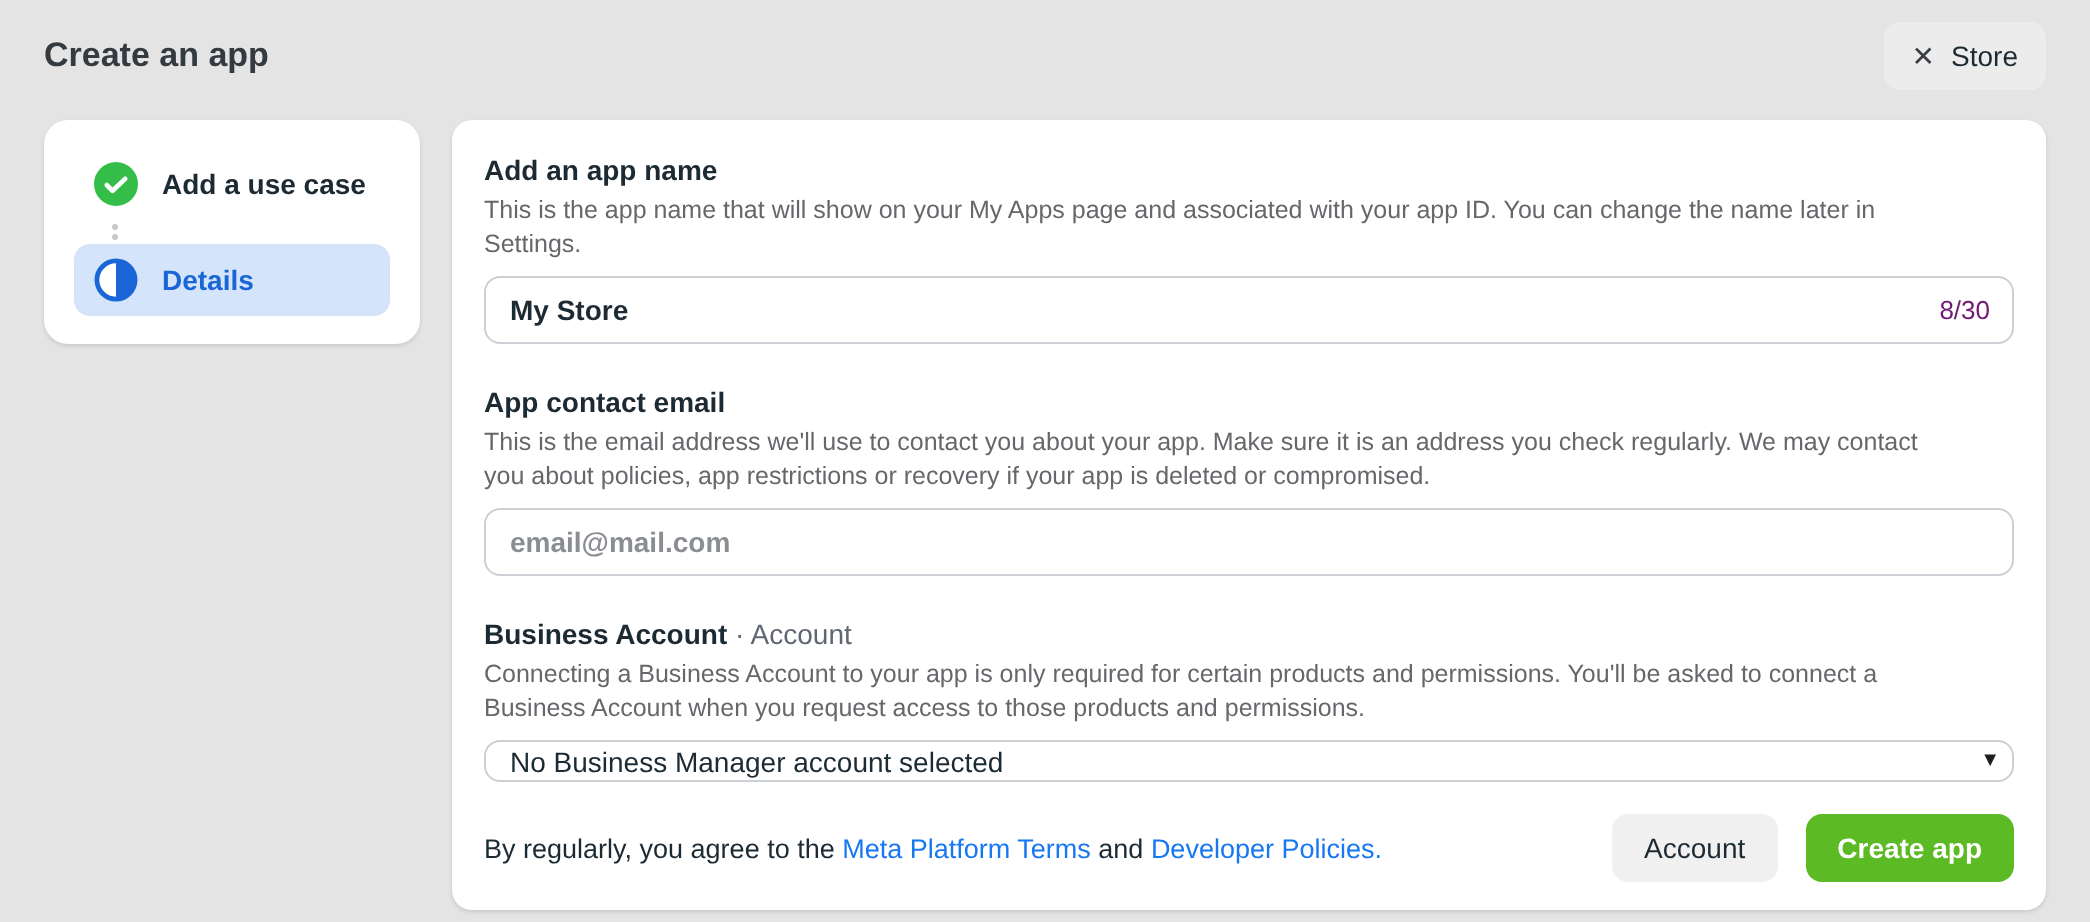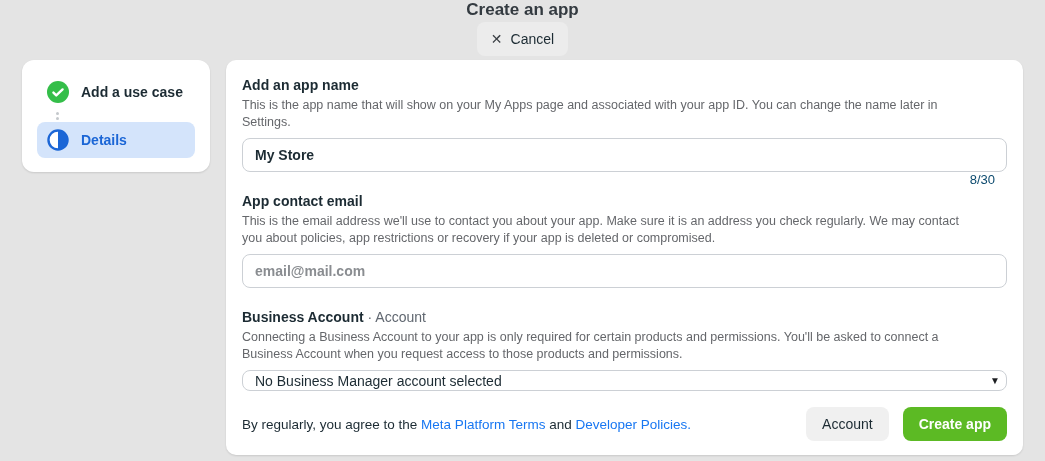--- a/index.html
+++ b/index.html
@@ -9,21 +9,20 @@
     font-family:"Liberation Sans","DejaVu Sans",sans-serif;
     color:#1c2b33;
     overflow:hidden;
   }
 
   
   .topbar {
     height:56px;
     display:flex; align-items:center; justify-content:space-between;
     padding:0 22px;
-    flex-direction:column;
   }
   .page-title { font-size:17px; font-weight:700; color:#333a40; }
   .btn {
     display:inline-flex; align-items:center; gap:8px;
     border:none; border-radius:8px; cursor:pointer;
     font-family:inherit; font-size:14px; line-height:1;
     padding:10px 14px; color:#1c2b33;
   }
   .btn-cancel { background:#ececec; }
   .btn-cancel .x-glyph { font-size:14px; color:#3a3f44; }
@@ -62,21 +61,21 @@
   .text-input {
     width:100%; height:34px;
     border:1px solid #ccd0d5; border-radius:8px;
     padding:0 60px 0 12px;
     font-family:inherit; font-size:14px; color:#1c2b33;
     background:#fff; outline:none;font-weight:bold;
   }
   .text-input::placeholder { color:#8a8d91; }
   .char-counter {
     position:absolute; right:12px; top:50%; transform:translateY(-50%);
-    font-size:13px; color:#0c4a6e;margin-top:24px;
+    font-size:13px; color:#701a75;
   }
   .select-box {
     margin-top:7px; height:21px;
     border:1px solid #ccd0d5; border-radius:8px;
     display:flex; align-items:center; justify-content:space-between;
     padding:0 6px 0 12px; font-size:14px; color:#1c2b33;
     cursor:pointer; background:#fff;
   }
   .caret { font-size:10px; color:#1c1e21; }
 
@@ -88,21 +87,21 @@
   .btn-previous { background:#f0f0f0; padding:10px 16px; }
   .btn-create { background:#5cba24; color:#fff; font-weight:700; padding:10px 16px; }
 </style>
 </head>
 <body>
 
 <div class="topbar">
   <div class="page-title">Create an app</div>
   <button class="btn btn-cancel">
     <span class="x-glyph">✕</span>
-    <span>Cancel</span>
+    <span>Store</span>
   </button>
 </div>
 
 <div class="content">
 
   <div class="stepper-card">
     <div class="step complete">
       <svg class="step-icon" viewBox="0 0 24 24">
         <circle cx="12" cy="12" r="12" fill="#34be49"></circle>
         <path d="M7 12.6l3.1 3.1L17 9.2" fill="none" stroke="#fff" stroke-width="2.6" stroke-linecap="round" stroke-linejoin="round"></path>

